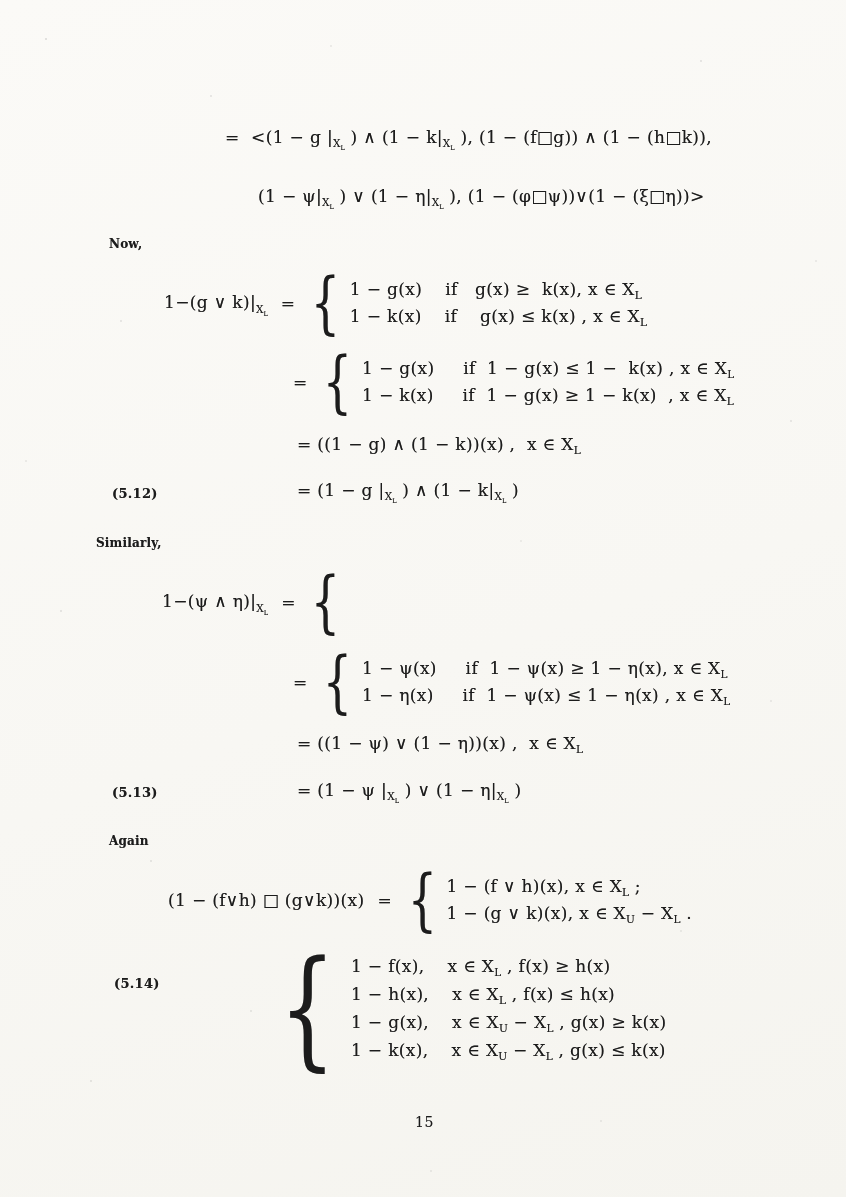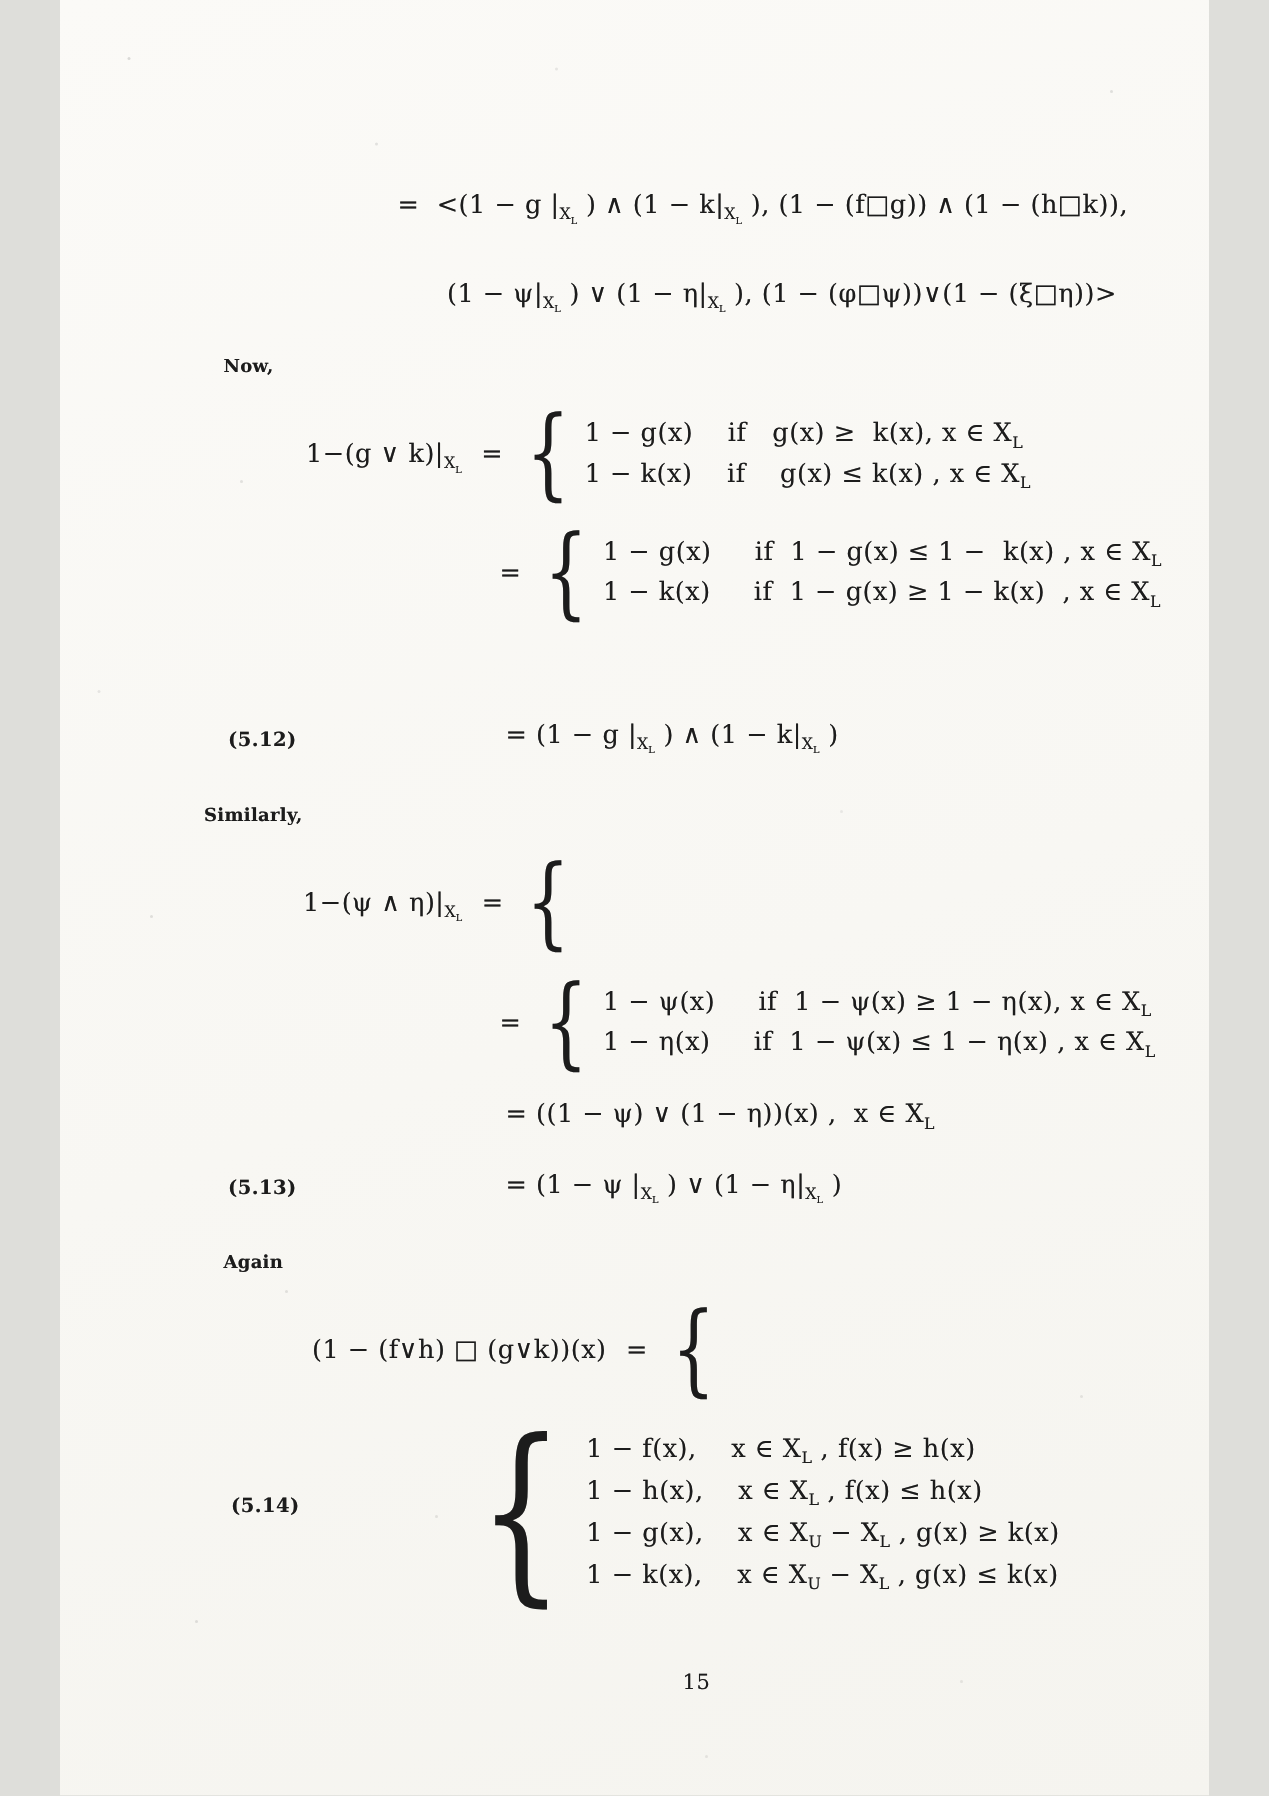--- a/index.html
+++ b/index.html
@@ -1,18 +1,18 @@
 <!DOCTYPE html>
 <html><head>
 <meta charset="utf-8">
 <style>
   html,body{margin:0;padding:0;background:#dededa;}
   .page{
     position:relative;
-    width:766px;height:1197px;
+    width:846px;height:1197px;
     margin:0 auto;
     background:linear-gradient(160deg,#fbfaf7 0%,#f8f7f3 55%,#f5f4ef 100%);
     font-family:"DejaVu Serif","Liberation Serif",serif;
     color:#1c1c1c;
     overflow:hidden;
   }
   .speckles{
     position:absolute;left:0;top:0;width:2px;height:2px;border-radius:50%;
     background:transparent;
     box-shadow:
@@ -104,20 +104,21 @@
 
   <div class="cases" style="left:293px;top:350px;">
     <span class="eqsign">=</span>
     <span class="brace b2">{</span>
     <span class="ccol">
       <div class="cline">1 − g(x)     if  1 − g(x) ≤ 1 −  k(x) , x ∈ X<sub>L</sub></div>
       <div class="cline">1 − k(x)     if  1 − g(x) ≥ 1 − k(x)  , x ∈ X<sub>L</sub></div>
     </span>
   </div>
 
+  <div class="math" style="left:297px;top:434px;">= ((1 − g) ∧ (1 − k))(x) ,  x ∈ X<sub>L</sub></div>
 
   <div class="eqlabel" style="left:112px;top:486px;">(5.12)</div>
   <div class="math" style="left:297px;top:480px;">= (1 − g |<sub>X<sub>L</sub></sub> ) ∧ (1 − k|<sub>X<sub>L</sub></sub> )</div>
 
   <div class="word" style="left:96px;top:536px;">Similarly,</div>
 
   <div class="cases" style="left:162px;top:570px;">
     <span class="lhs">1−(ψ ∧ η)|<sub>X<sub>L</sub></sub></span>
     <span class="eqsign">=</span>
     <span class="brace b2">{</span>
@@ -136,23 +137,27 @@
 
   <div class="eqlabel" style="left:112px;top:785px;">(5.13)</div>
   <div class="math" style="left:297px;top:780px;">= (1 − ψ |<sub>X<sub>L</sub></sub> ) ∨ (1 − η|<sub>X<sub>L</sub></sub> )</div>
 
   <div class="word" style="left:109px;top:834px;">Again</div>
 
   <div class="cases" style="left:168px;top:868px;">
     <span class="lhs">(1 − (f∨h) □ (g∨k))(x)</span>
     <span class="eqsign">=</span>
     <span class="brace b2">{</span>
+    <span class="ccol">
+      <div class="cline">1 − (f ∨ h)(x), x ∈ X<sub>L</sub> ;</div>
+      <div class="cline">1 − (g ∨ k)(x), x ∈ X<sub>U</sub> − X<sub>L</sub> .</div>
+    </span>
   </div>
 
-  <div class="eqlabel" style="left:114px;top:997px;text-align:center;">(5.14)</div>
+  <div class="eqlabel" style="left:114px;top:976px;text-align:center;">(5.14)</div>
 
   <div class="cases" style="left:268px;top:946px;">
     <span class="brace b4">{</span>
     <span class="ccol tall">
       <div class="cline">1 − f(x),    x ∈ X<sub>L</sub> , f(x) ≥ h(x)</div>
       <div class="cline">1 − h(x),    x ∈ X<sub>L</sub> , f(x) ≤ h(x)</div>
       <div class="cline">1 − g(x),    x ∈ X<sub>U</sub> − X<sub>L</sub> , g(x) ≥ k(x)</div>
       <div class="cline">1 − k(x),    x ∈ X<sub>U</sub> − X<sub>L</sub> , g(x) ≤ k(x)</div>
     </span>
   </div>

